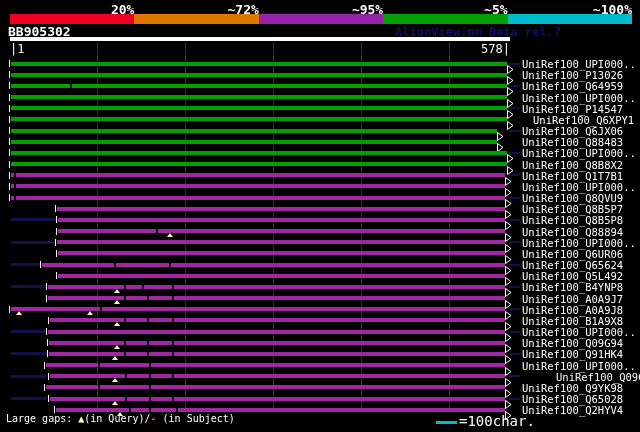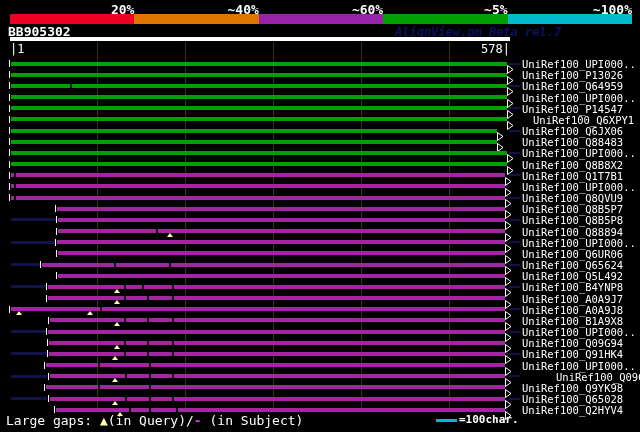--- a/index.html
+++ b/index.html
@@ -3,48 +3,48 @@
 <meta charset="utf-8">
 <style>
   html,body{margin:0;padding:0;background:#000;}
   #screen{
     position:relative;width:640px;height:432px;background:#000;overflow:hidden;
     font-family:"DejaVu Sans Mono","Liberation Mono",monospace;
   }
   .abs{position:absolute;}
   .scale-label{font-weight:bold;font-size:13px;color:#fff;text-align:right;width:70px;letter-spacing:0;}
   #title{left:8px;top:24px;font-weight:bold;font-size:13px;color:#fff;}
-  #watermark{left:395px;top:25px;font-weight:bold;font-size:12px;color:#0a1166;font-style:italic;}
+  #watermark{left:395px;top:25px;font-weight:bold;font-size:12px;color:#0a1166;}
   #ruler-bar{left:10px;top:37px;width:500px;height:4px;background:#fff;}
   .ruler-num{top:42px;font-size:12px;color:#fff;}
   .gridline{width:1px;top:42px;height:369px;background:#35350f;}
   .bar{height:4px;}
   .navy{height:3px;background:#12124a;}
   .cap{width:1px;height:7px;background:#fff;}
   .tick{width:2px;height:4px;background:#000;}
   .tri{width:0;height:0;border-left:3px solid transparent;border-right:3px solid transparent;border-bottom:4px solid #ffffaa;}
   .conn{height:2px;background:#12124a;}
   .hitlabel{font-size:10.5px;color:#fff;white-space:nowrap;cursor:pointer;}
-  #legend-left{left:6px;top:413px;font-size:13px;color:#fff;white-space:nowrap;}
-  #legend-right{left:436px;top:413px;font-size:11px;color:#fff;white-space:nowrap;font-weight:bold;}
+  #legend-left{left:6px;top:413px;font-size:10px;color:#fff;white-space:nowrap;}
+  #legend-right{left:436px;top:413px;font-size:14px;color:#fff;white-space:nowrap;}
   #scale-line{display:inline-block;width:21px;height:3px;vertical-align:middle;margin-right:2px;}
   .ygap{color:#ffffaa;}
   .mgap{color:#cc44cc;font-weight:bold;}
 </style>
 </head>
 <body>
 
 <div id="screen">
   <div id="scalebar" class="abs">
       <div style="left: 10px; top: 14px; width: 124.4px; height: 10px; background: rgb(238, 0, 34); position: absolute;"></div>
       <div class="abs scale-label" style="left: 64.4px; top: 2px; position: absolute;">20%</div>
       <div style="left: 134.4px; top: 14px; width: 124.4px; height: 10px; background: rgb(221, 119, 0); position: absolute;"></div>
-      <div class="abs scale-label" style="left: 188.8px; top: 2px; position: absolute;">~40%</div>
+      <div class="abs scale-label" style="left: 188.8px; top: 2px; position: absolute;">~72%</div>
       <div style="left: 258.8px; top: 14px; width: 124.4px; height: 10px; background: rgb(153, 34, 170); position: absolute;"></div>
-      <div class="abs scale-label" style="left: 313.2px; top: 2px; position: absolute;">~60%</div>
+      <div class="abs scale-label" style="left: 313.2px; top: 2px; position: absolute;">~95%</div>
       <div style="left: 383.2px; top: 14px; width: 124.4px; height: 10px; background: rgb(0, 160, 0); position: absolute;"></div>
       <div class="abs scale-label" style="left: 437.6px; top: 2px; position: absolute;">~5%</div>
       <div style="left: 507.6px; top: 14px; width: 124.4px; height: 10px; background: rgb(0, 187, 204); position: absolute;"></div>
       <div class="abs scale-label" style="left: 562px; top: 2px; position: absolute;">~100%</div>
     </div>
   <div id="title" class="abs">BB905302</div>
   <div id="watermark" class="abs">AlignView.pm Beta rel.7</div>
   <div id="ruler-bar" class="abs"></div>
   <div class="abs ruler-num" style="left:10px;">|1</div>
   <div class="abs ruler-num" style="left:440px;width:70px;text-align:right;">578|</div>

